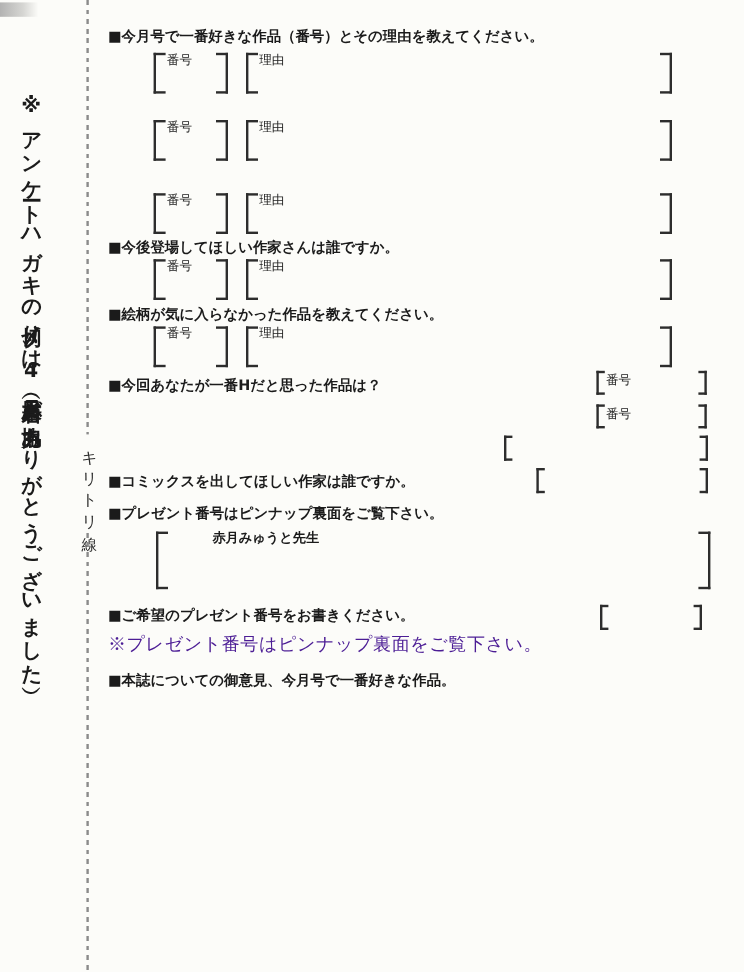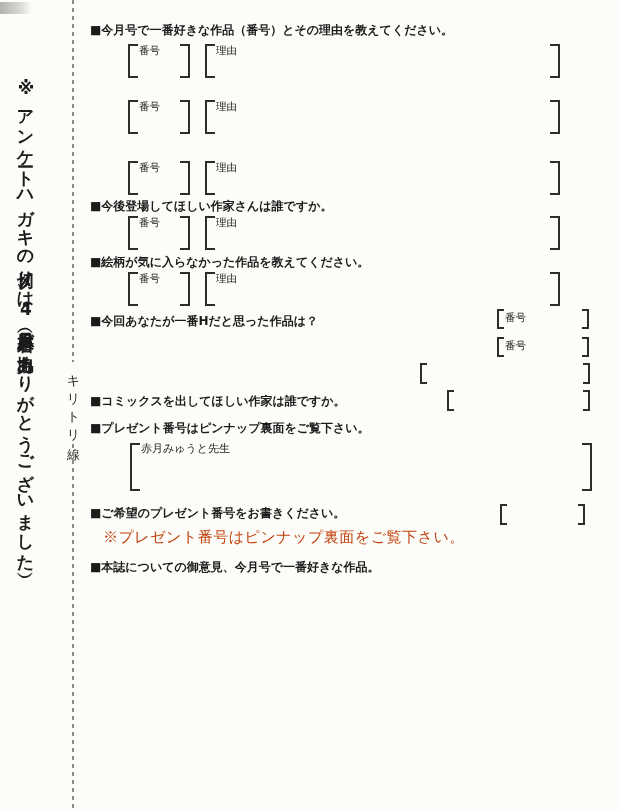--- a/index.html
+++ b/index.html
@@ -43,23 +43,23 @@
     letter-spacing:3px;padding:4px 0;
   }
   
   .q-head{
     position:absolute;left:90px;
     font-size:12px;font-weight:bold;line-height:20px;
     letter-spacing:0;white-space:nowrap;
   }
   .bullet{margin-right:0;}
   .q-note{
-    position:absolute;left:103px;
+    position:absolute;left:90px;
     font-family:"DejaVu Serif","Liberation Serif",serif;
-    font-size:15px;font-weight:normal;line-height:18px;color:#c2410c;
+    font-size:15px;font-weight:normal;line-height:18px;color:#4c1d95;
     white-space:nowrap;letter-spacing:.5px;
   }
   
   .bk{position:absolute;}
   .bk::before,.bk::after{content:"";position:absolute;top:0;bottom:0;width:8px;}
   .bk::before{left:0;border-left:2px solid #2d2d2d;border-top:2px solid #2d2d2d;border-bottom:2px solid #2d2d2d;}
   .bk::after{right:0;border-right:2px solid #2d2d2d;border-top:2px solid #2d2d2d;border-bottom:2px solid #2d2d2d;}
   .bk .bk-lbl{
     position:absolute;top:0;left:11px;
     font-size:10.5px;font-weight:normal;line-height:12px;color:#1b1b1b;
@@ -69,21 +69,21 @@
   .bk.small .bk-lbl{left:8px;top:2px;}
   
   .bk.num{left:128px;width:62px;height:34px;}
   .bk.rsn{left:205px;width:355px;height:34px;}
   .bk.inline-q6{left:497px;top:309px;width:92px;height:20px;}
   .bk.inline-q7{left:497px;top:337px;width:92px;height:20px;}
   .bk.inline-q8{left:420px;top:363px;width:170px;height:21px;}
   .bk.inline-q9{left:447px;top:390px;width:143px;height:21px;}
   .bk.inline-q11{left:500px;top:504px;width:85px;height:21px;}
   .bk.big{left:130px;top:443px;width:462px;height:48px;}
-  .bk.big .bk-lbl{font-size:11px;font-weight:normal;}
+  .bk.big .bk-lbl{font-size:11px;font-weight:bold;margin-left:36px;}
 </style>
 </head>
 <body>
 
 <div class="sheet">
 
   <div class="smudge"></div>
 
   <div class="side-note vtext">※アンケートハガキの〆切りは4月末日必着（ご協力ありがとうございました）</div>
 

